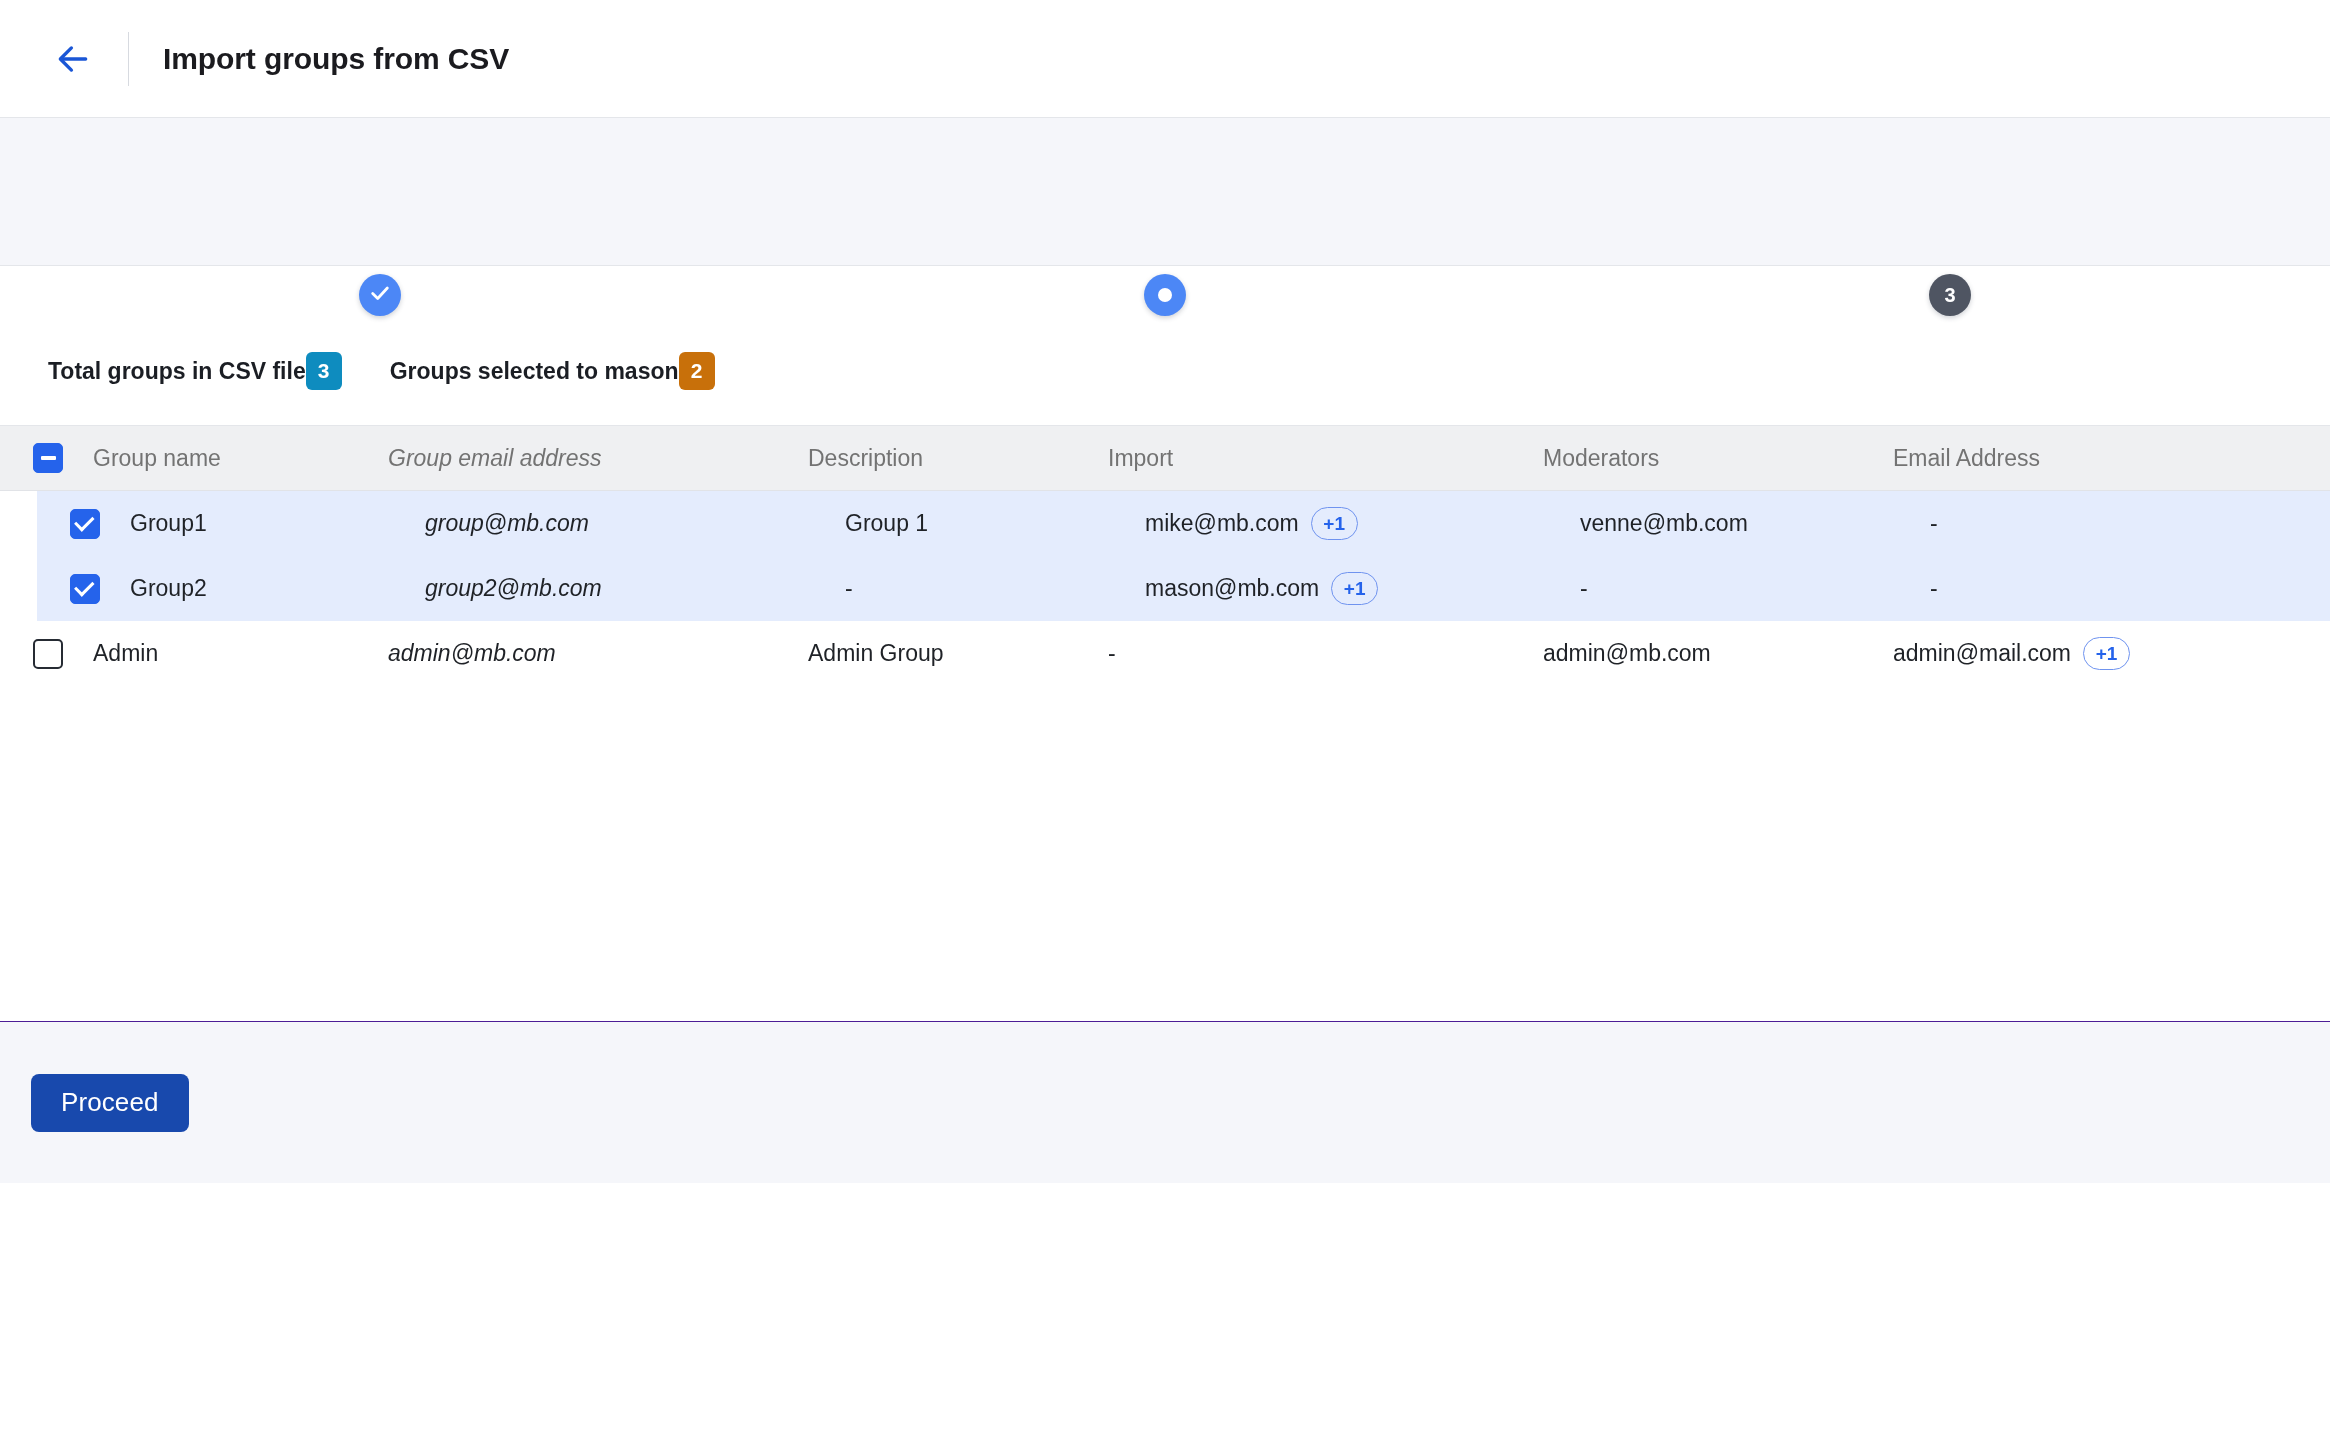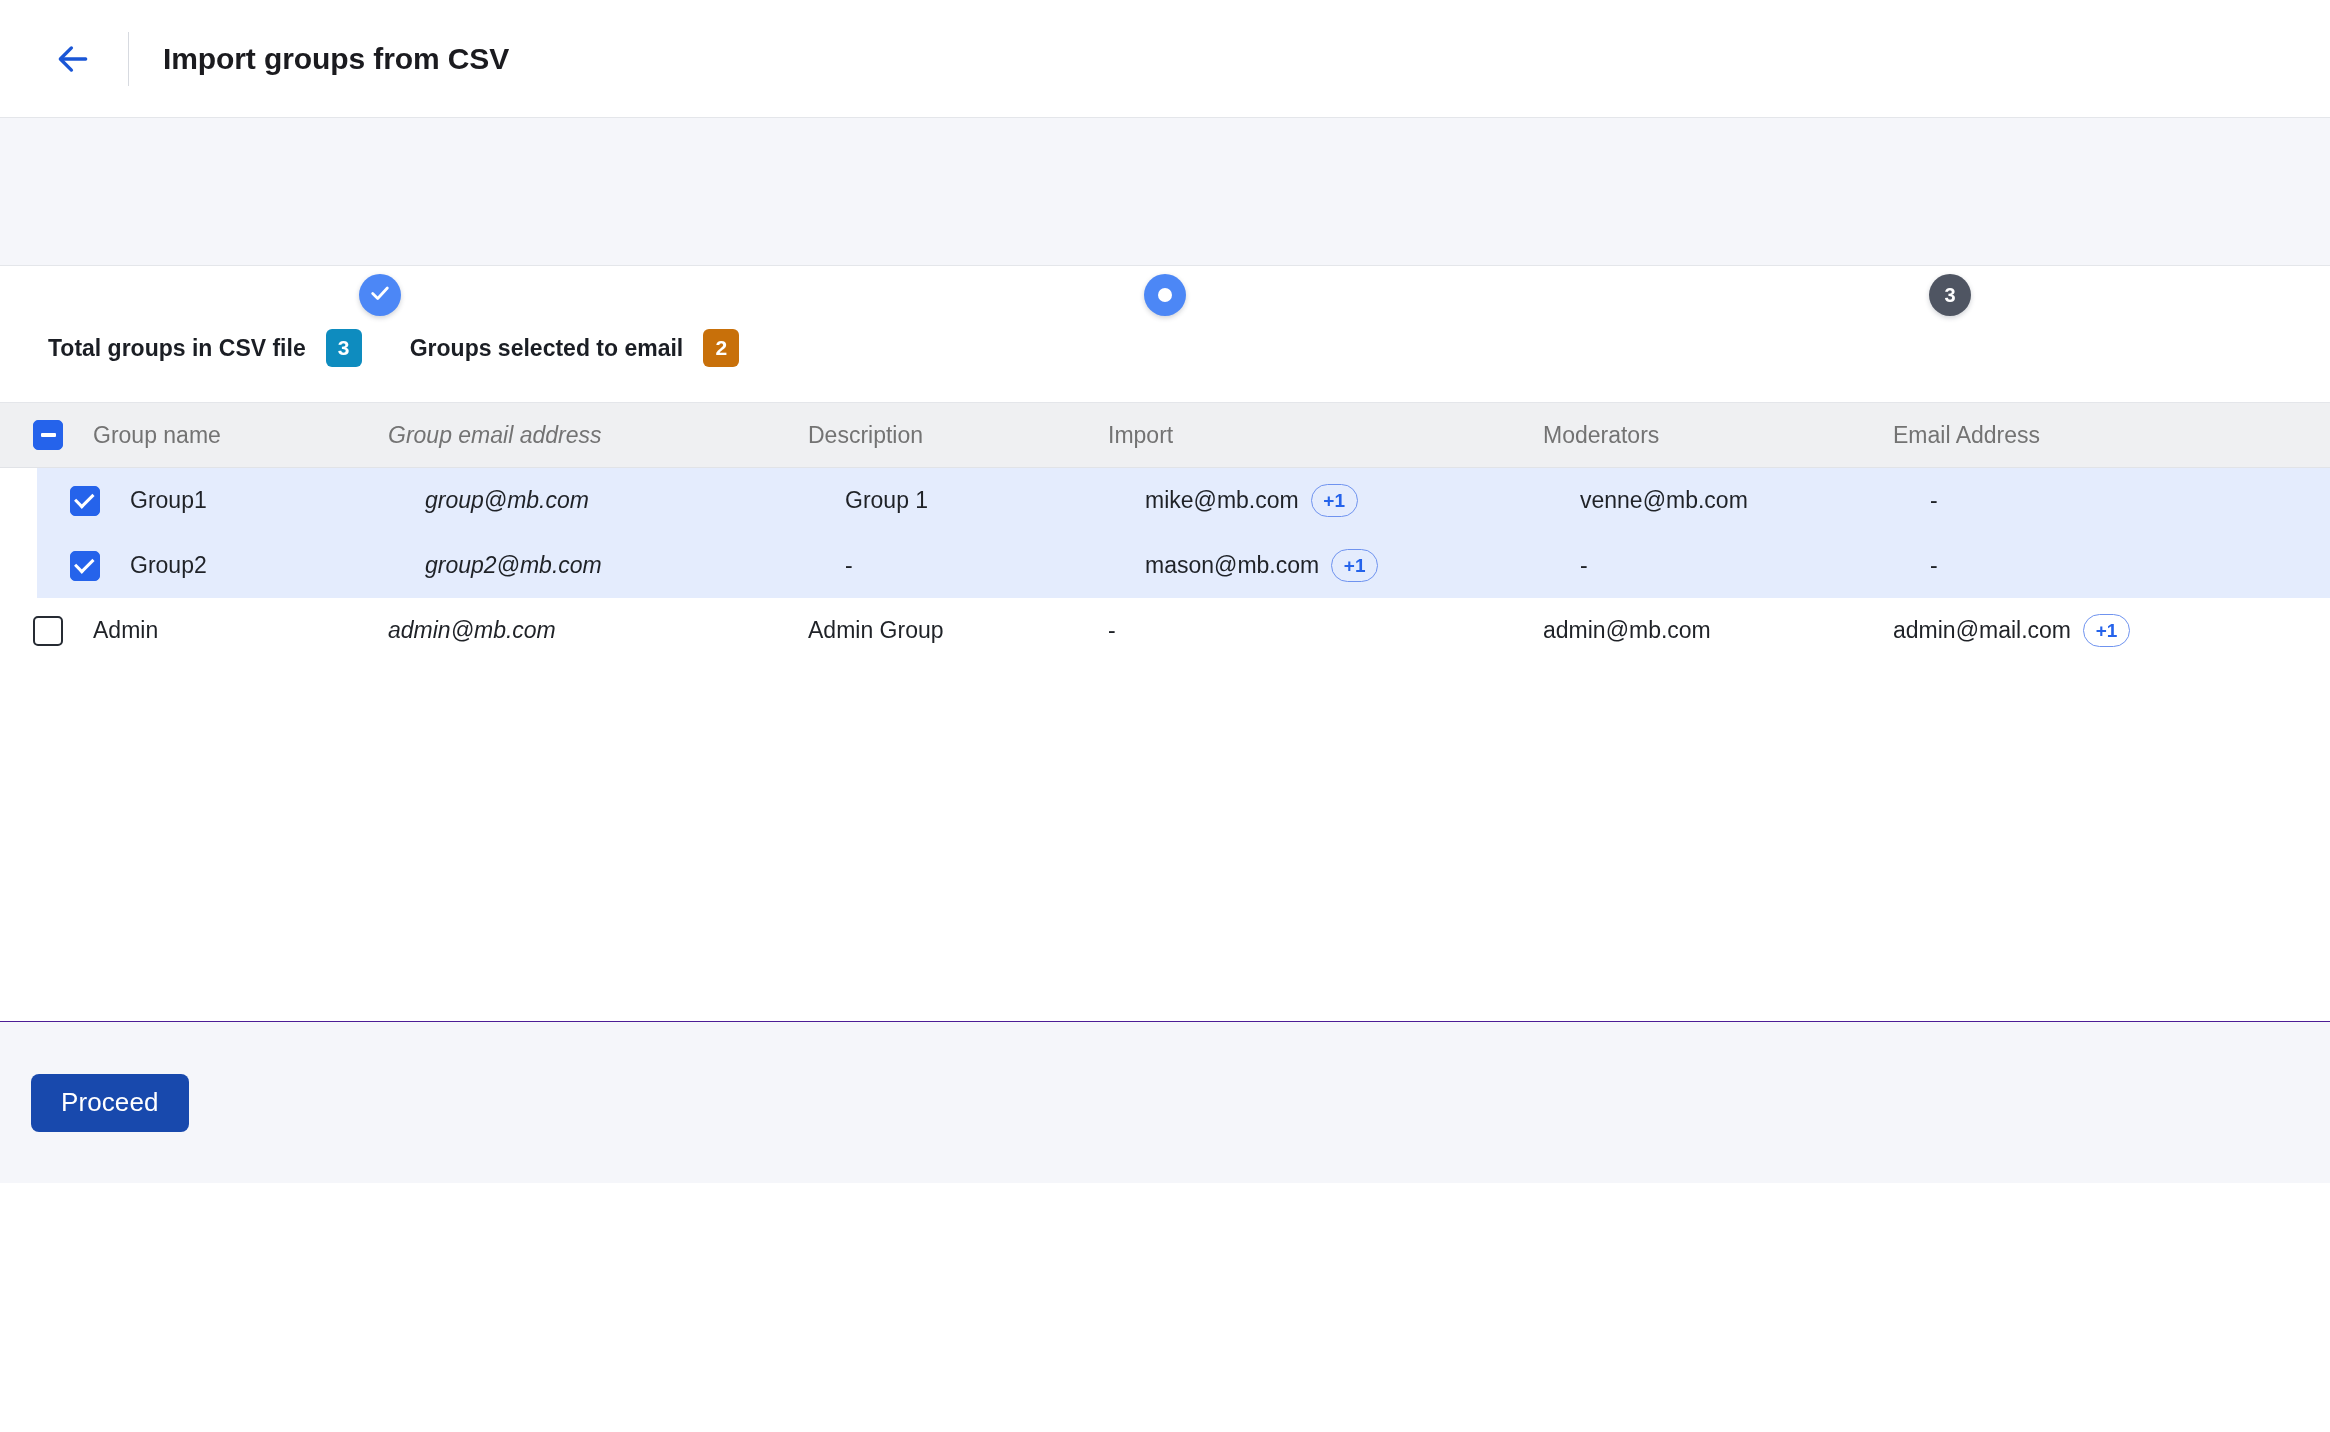--- a/index.html
+++ b/index.html
@@ -137,21 +137,22 @@
 
   .counts {
     display: flex;
     align-items: center;
     padding: 63px 0 0 48px;
     gap: 48px;
   }
   .count-item {
     display: flex;
     align-items: center;
-    gap: 20px;
+    gap: 0;
+    margin-top: 23px;
   }
   .count-label {
     font-size: 23px;
     font-weight: 700;
     color: #1b1e24;
   }
   .count-badge {
     min-width: 36px;
     height: 38px;
     border-radius: 6px;
@@ -324,21 +325,21 @@
 
   <div class="content">
 
 
     <div class="counts">
       <div class="count-item">
         <span class="count-label">Total groups in CSV file</span>
         <span class="count-badge blue">3</span>
       </div>
       <div class="count-item">
-        <span class="count-label">Groups selected to email</span>
+        <span class="count-label">Groups selected to mason</span>
         <span class="count-badge orange">2</span>
       </div>
     </div>
 
     <div class="table">
 
       <div class="trow thead">
         <div class="cell c-check">
           <span class="cb indeterminate">
             <span class="dash"></span>

